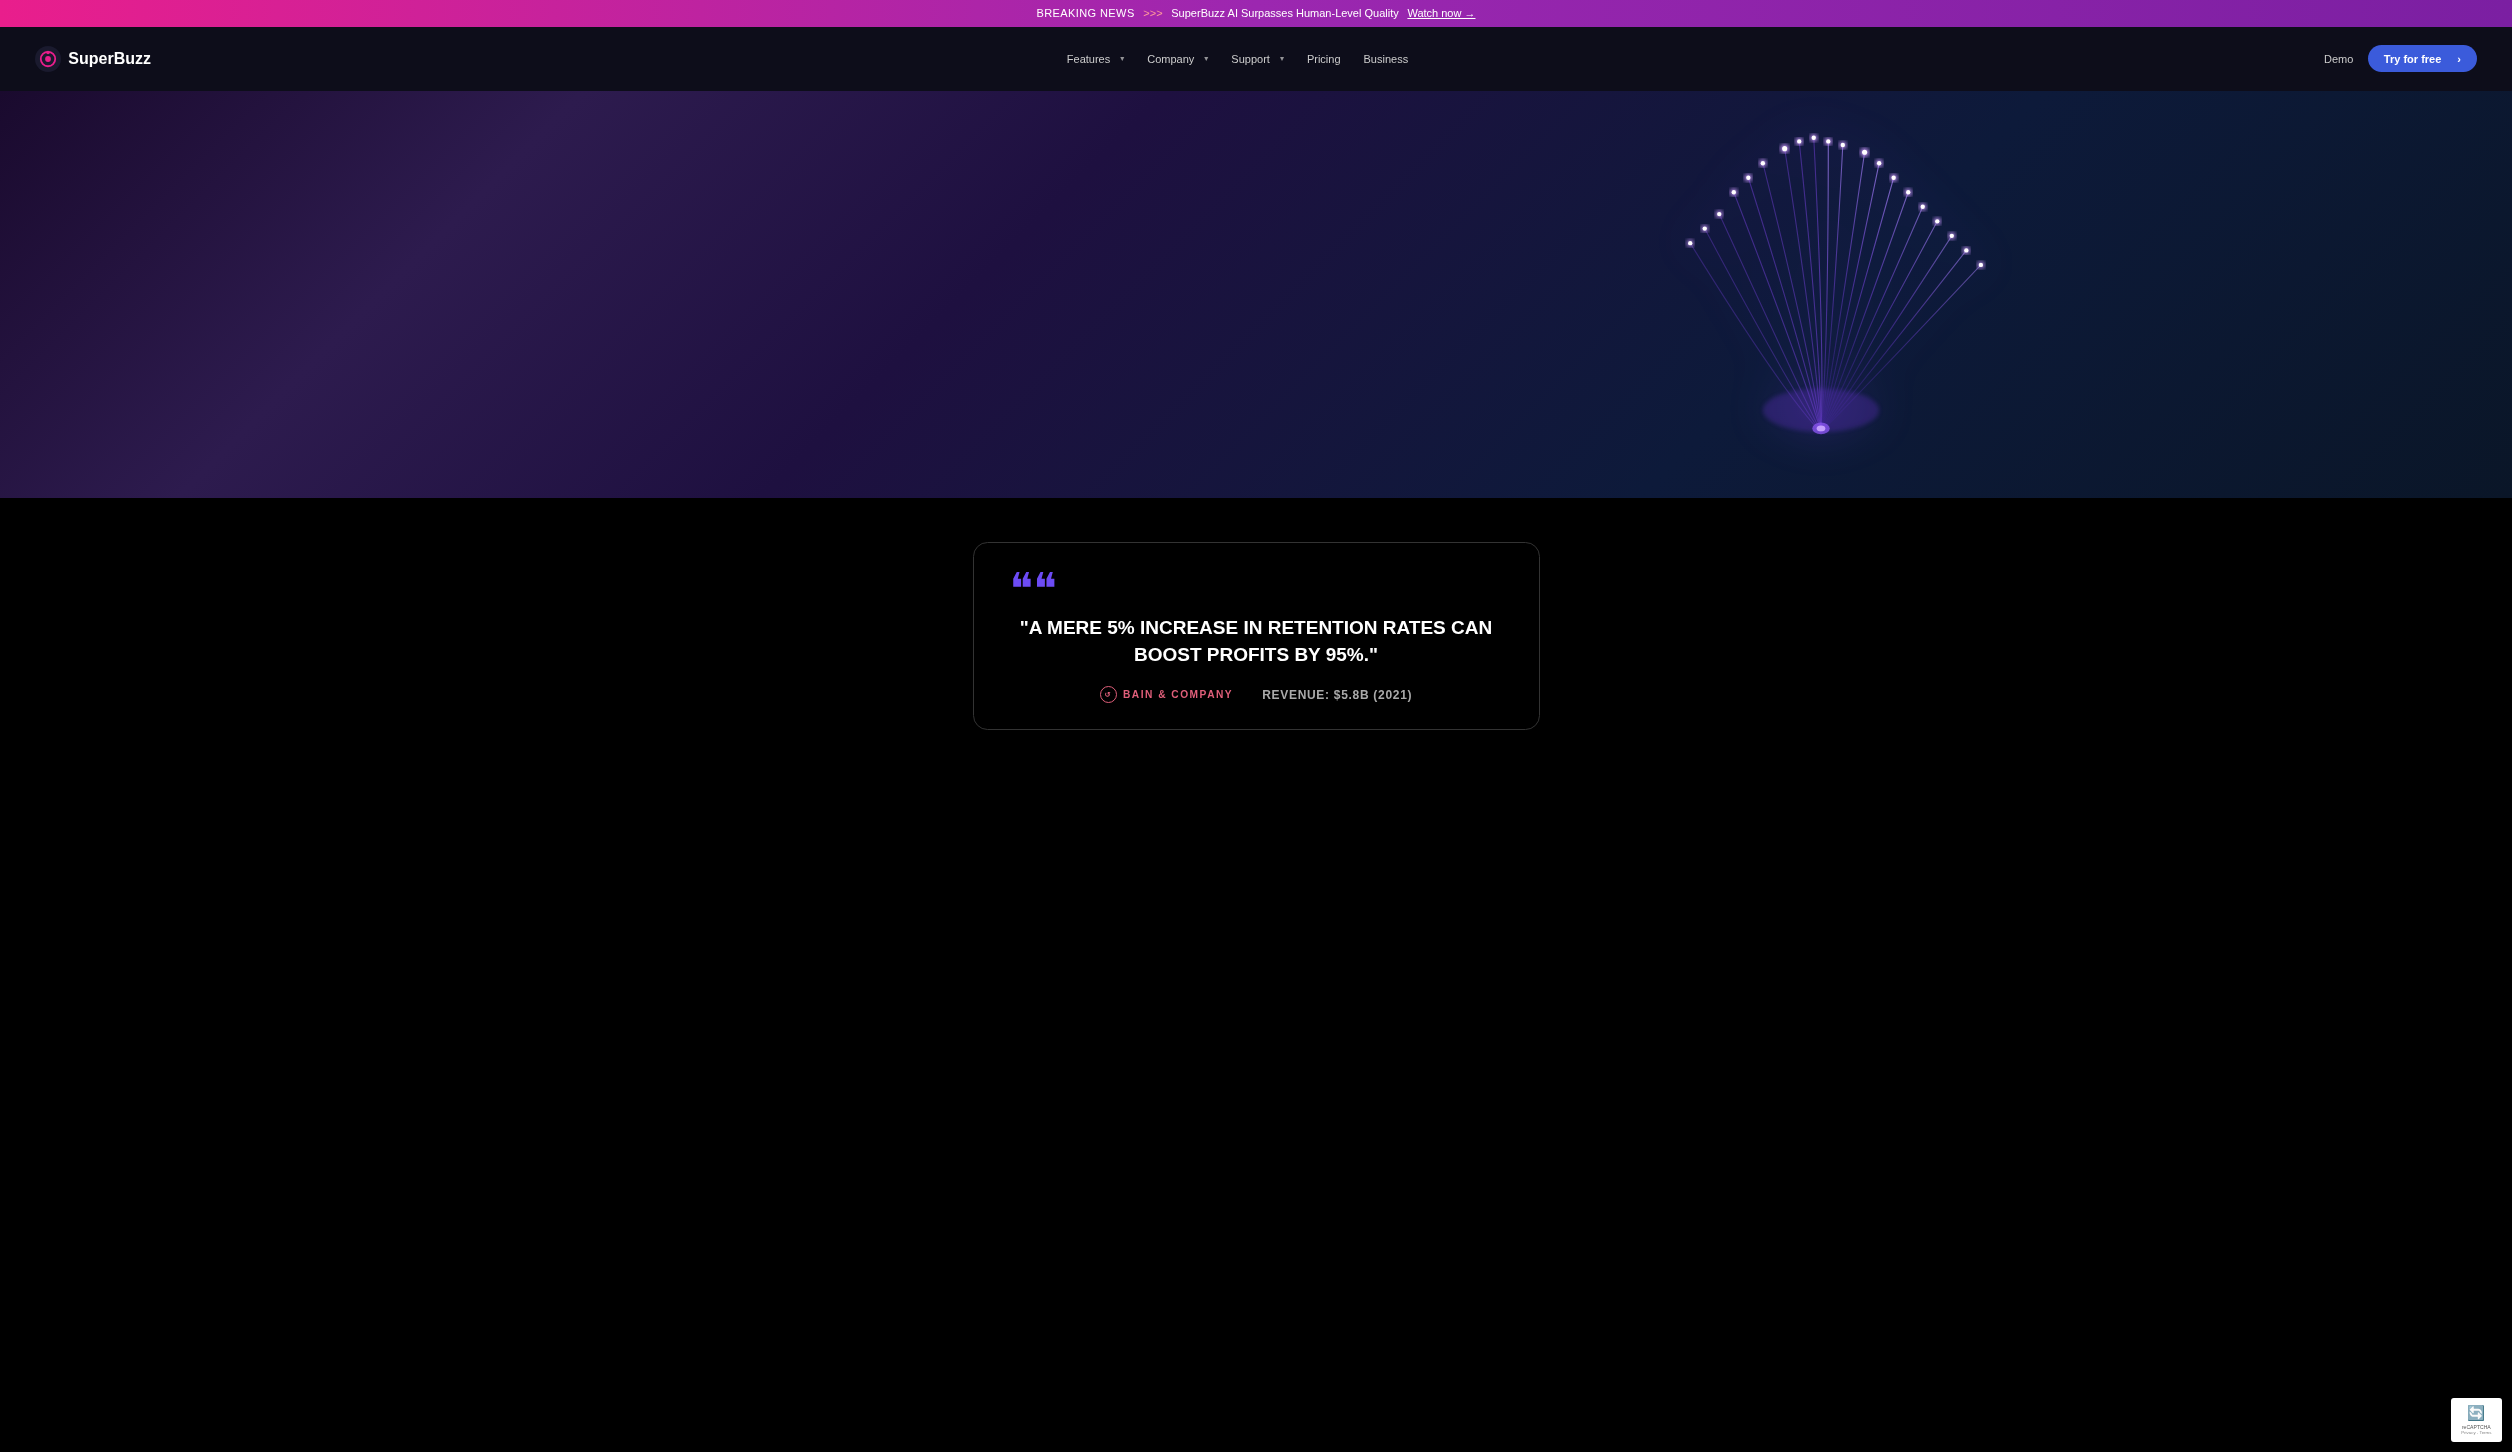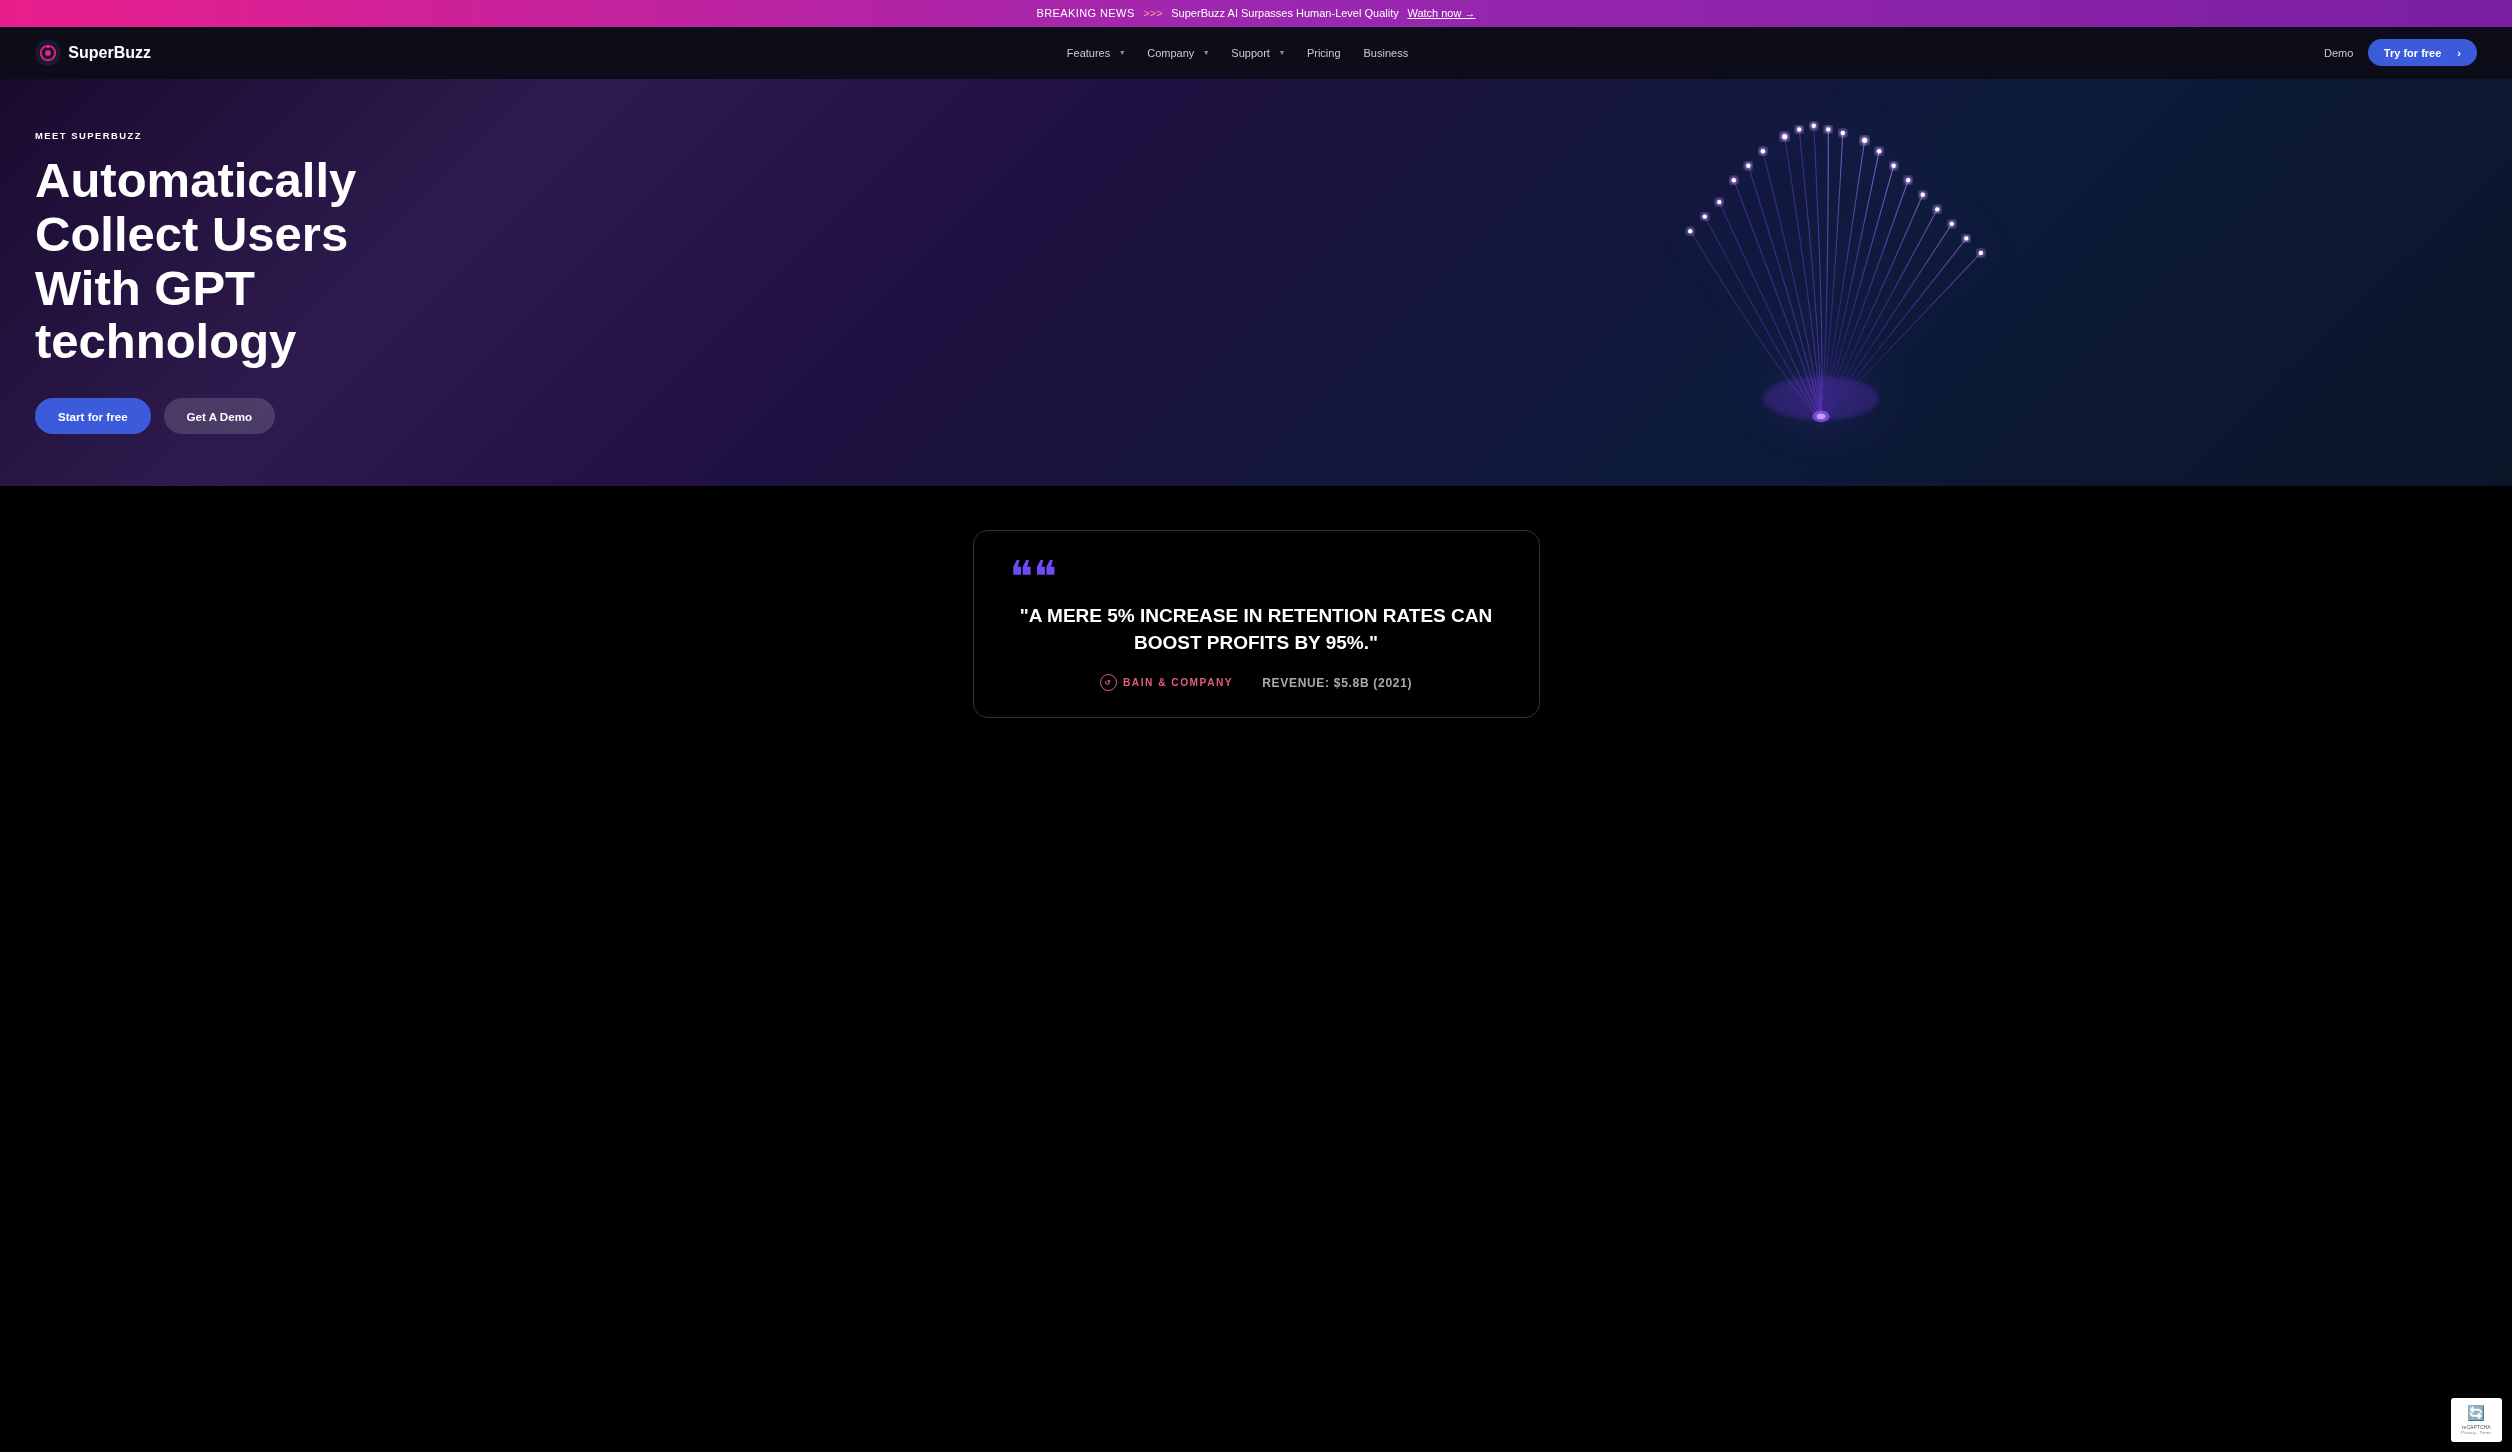--- a/index.html
+++ b/index.html
@@ -34,21 +34,21 @@
       cursor: pointer;
     }
 
     
     .navbar {
       background: #0d0d1a;
       display: flex;
       align-items: center;
       justify-content: space-between;
       padding: 0 35px;
-      height: 52px;
+      height: 64px;
       position: relative;
       z-index: 10;
     }
     .logo {
       display: flex;
       align-items: center;
       gap: 7.3px;
       cursor: pointer;
     }
     .logo-icon {
@@ -315,33 +315,20 @@
   <div class="nav-actions">
     <button class="login-btn">Demo</button>
     <button class="try-btn">
       <span>Try for free</span>
       <span>›</span>
     </button>
   </div>
 </nav>
 
 <section class="hero">
-  <div class="hero-content">
-    <div class="hero-tag">MEET SUPERBUZZ</div>
-    <h1 class="hero-title">
-      <span>Automatically</span><br>
-      <span>Collect Users</span><br>
-      <span>With GPT</span><br>
-      <span>technology</span>
-    </h1>
-    <div class="hero-actions">
-      <button class="start-btn">Start for free</button>
-      <button class="demo-btn">Get A Demo</button>
-    </div>
-  </div>
 
   <div class="hero-graphic">
     <svg class="fiber-svg" viewBox="0 0 600 520" fill="none" xmlns="http://www.w3.org/2000/svg">
       <defs>
         <radialGradient id="glow1" cx="50%" cy="50%" r="50%">
           <stop offset="0%" stop-color="#9966ff" stop-opacity="1"></stop>
           <stop offset="100%" stop-color="#5533cc" stop-opacity="0"></stop>
         </radialGradient>
         <filter id="blur1">
           <feGaussianBlur stdDeviation="3"></feGaussianBlur>

